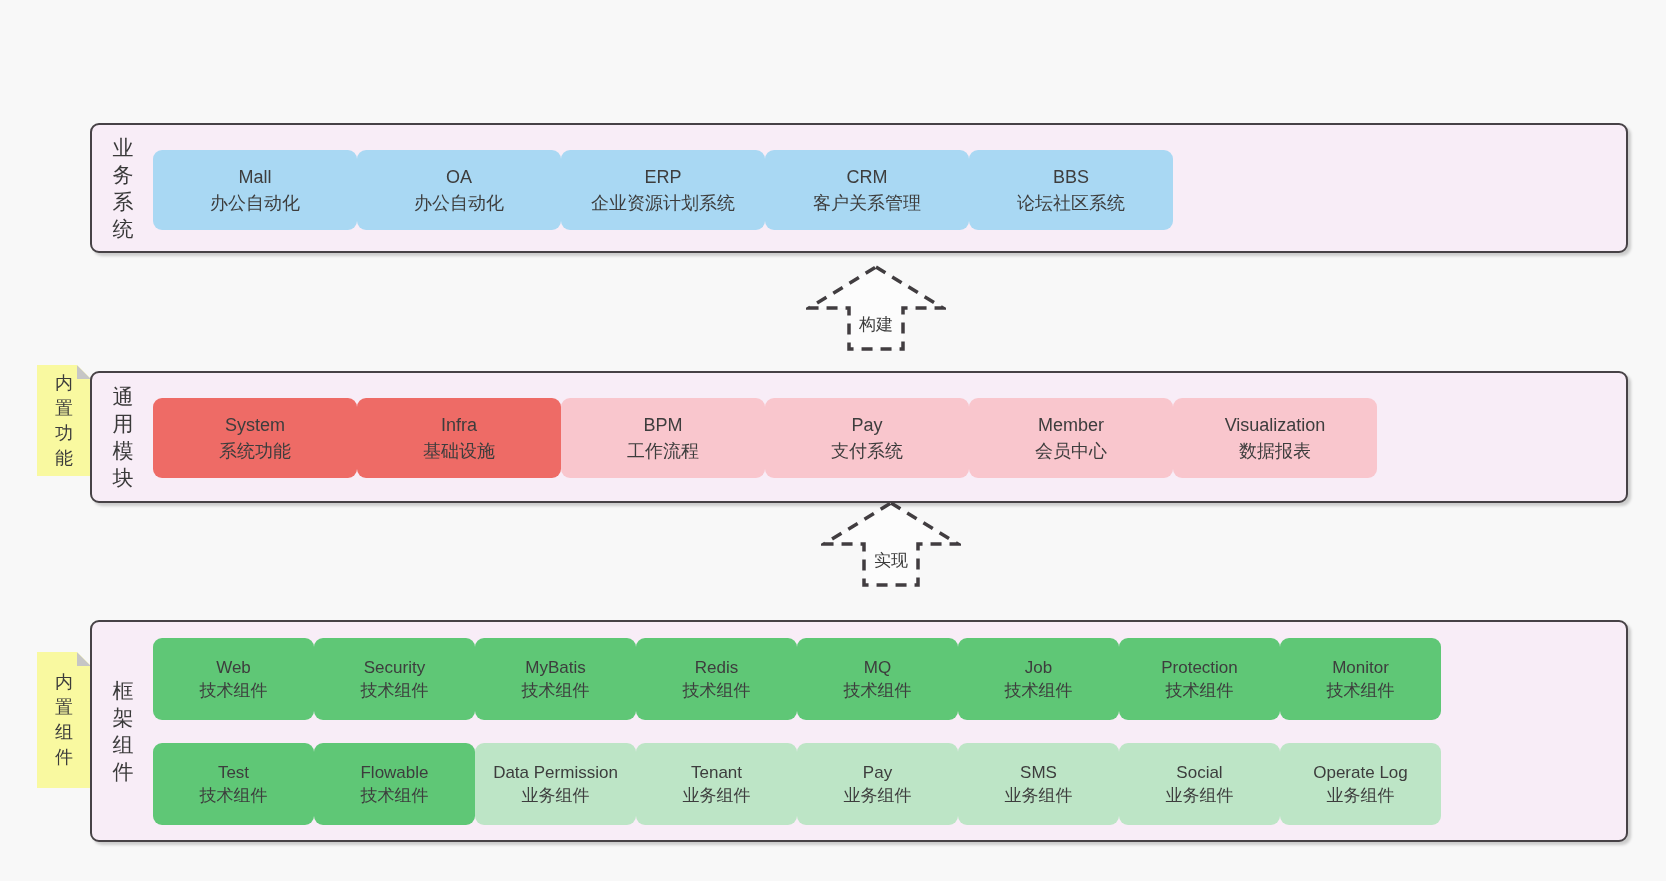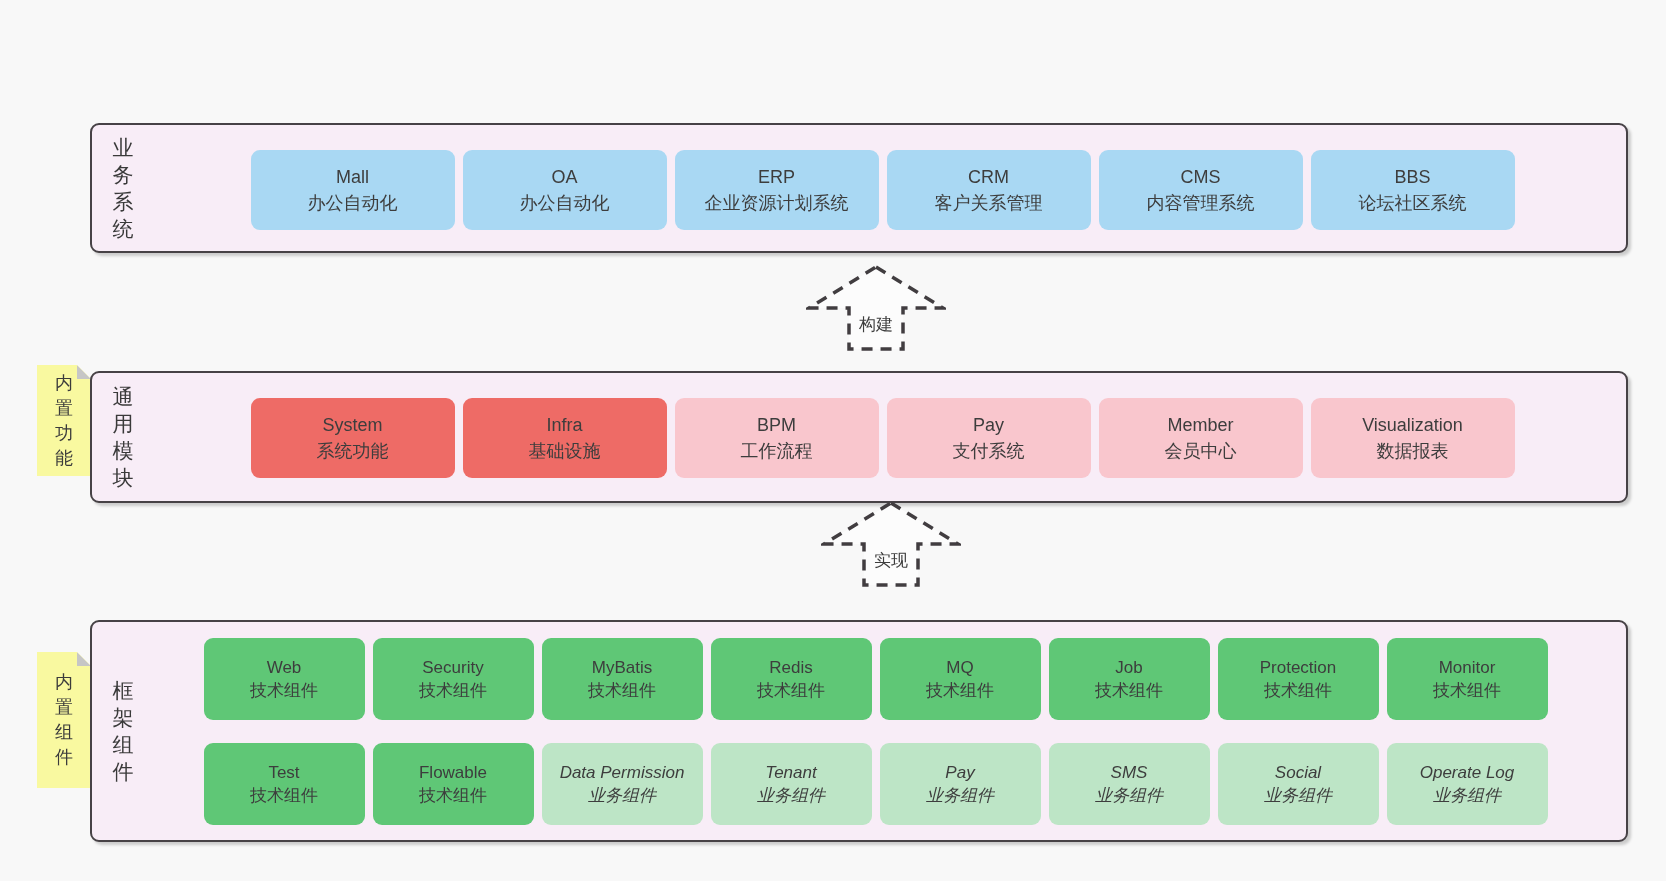--- a/index.html
+++ b/index.html
@@ -23,38 +23,38 @@
   .v-label{
     position:absolute;left:0;top:0;bottom:0;width:62px;
     display:flex;align-items:center;justify-content:center;
     font-size:21px;color:#3a3a3a;
   }
   .v-chars > div{line-height:27px;text-align:center;}
 
   .rows{position:absolute;left:61px;top:0;}
   #sec1 .rows,#sec2 .rows{width:1459px;}
   #sec3 .rows{width:1445px;}
-  .row{display:flex;justify-content:center;gap:8px;}
+  .row{display:flex;justify-content:flex-start;}
   #sec1 .row{margin-top:25px;}
   #sec2 .row{margin-top:25px;}
   #sec3 .row-a{margin-top:16px;}
   #sec3 .row-b{margin-top:23px;}
 
   .box{
     box-sizing:border-box;border-radius:9px;
     display:flex;flex-direction:column;align-items:center;justify-content:center;
     text-align:center;padding:4px 6px;color:var(--c-text,#3d3d3d);
   }
   .row-6 .box{width:204px;height:80px;font-size:18px;line-height:26px;}
   .row-8 .box{width:161px;height:82px;font-size:17px;line-height:23px;}
   .box.blue{background:var(--c-blue,#a9d8f3);}
   .box.red{background:var(--c-red,#ee6b66);}
   .box.pink{background:var(--c-pink,#f9c6cd);}
   .box.green{background:var(--c-green,#5fc776);}
-  .box.lightgreen{background:var(--c-lightgreen,#bde5c6);font-style:italic;}
+  .box.lightgreen{background:var(--c-lightgreen,#bde5c6);}
 
   .note{
     position:absolute;width:54px;box-sizing:border-box;
     background:var(--c-note,#f9f9a0);
     clip-path:polygon(0 0,calc(100% - 14px) 0,100% 14px,100% 100%,0 100%);
     display:flex;align-items:center;justify-content:center;
     font-size:18px;color:#3b3b3b;
   }
   .note .v-chars > div{line-height:25px;}
   .note .fold{
@@ -114,24 +114,20 @@
         </div>
         <div class="box blue">
           <div class="box-name">ERP</div>
           <div class="box-desc">企业资源计划系统</div>
         </div>
         <div class="box blue">
           <div class="box-name">CRM</div>
           <div class="box-desc">客户关系管理</div>
         </div>
         <div class="box blue">
-          <div class="box-name">CMS</div>
-          <div class="box-desc">内容管理系统</div>
-        </div>
-        <div class="box blue">
           <div class="box-name">BBS</div>
           <div class="box-desc">论坛社区系统</div>
         </div>
       </div>
   </div>
 </section>
 
 <div class="arrow" id="arrow1">
   <svg viewBox="0 0 140 88">
     <polygon points="70,3 137,44 97,44 97,85 43,85 43,44 3,44" fill="#fcfcfc" stroke="#413d40" stroke-width="3.5" stroke-dasharray="11 8"></polygon>

